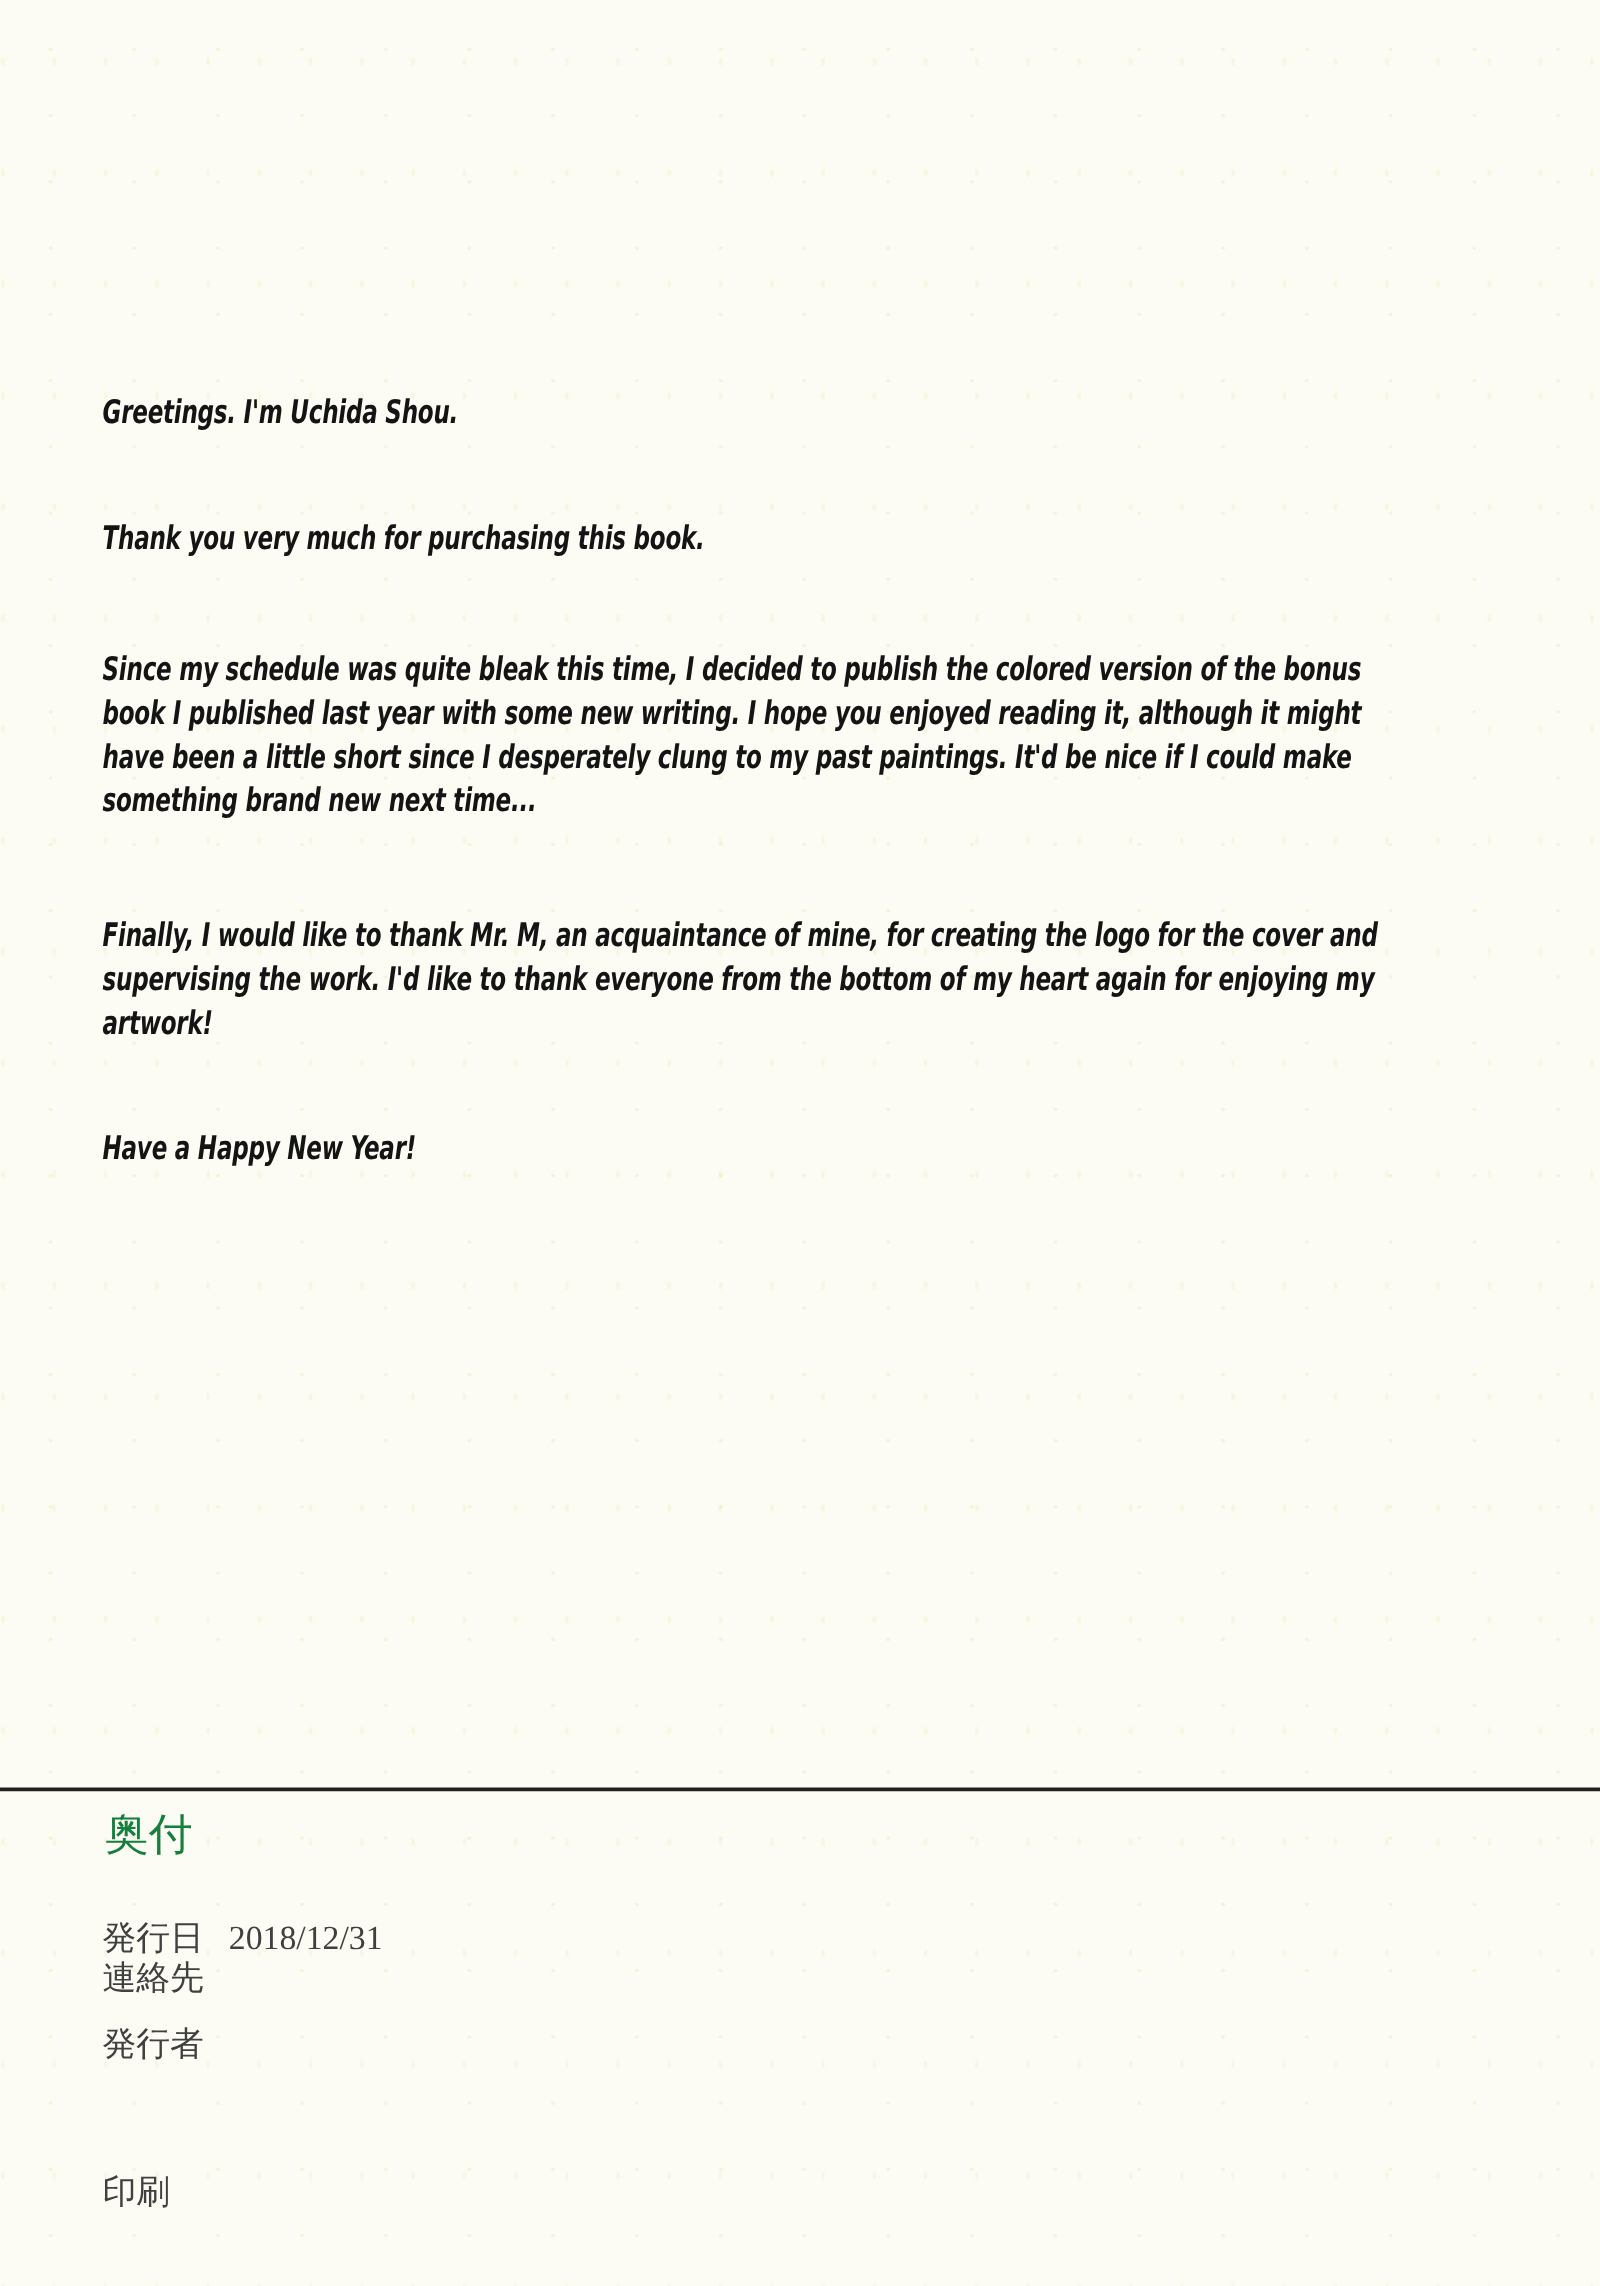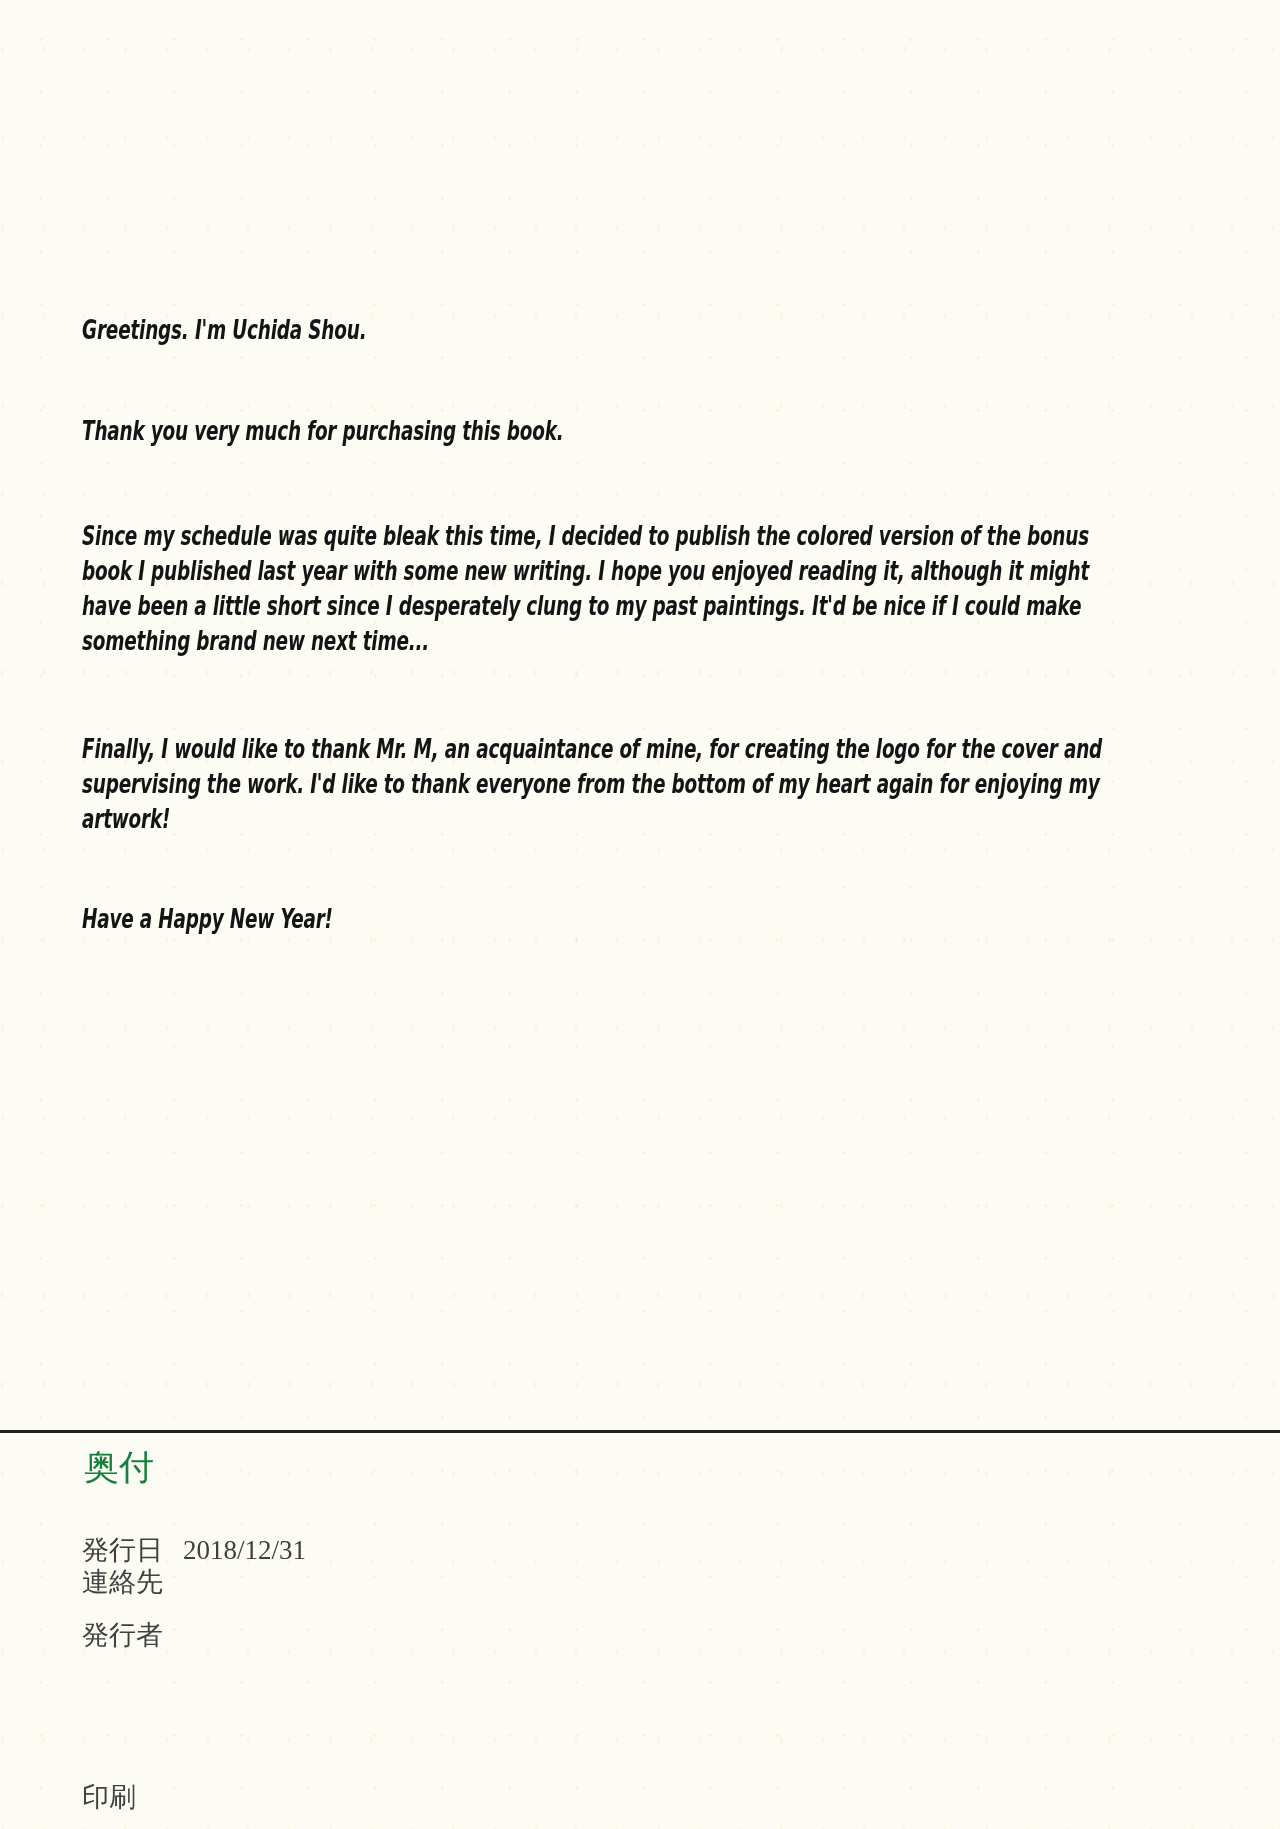--- a/index.html
+++ b/index.html
@@ -69,21 +69,21 @@
     gap: 20px;
     font-family: Liberation Serif, serif;
     font-size: 27px;
     line-height: 1.15;
     color: #404040;
     white-space: nowrap;
   }
   .row-publish-date   { top: 1535px; }
   .row-publisher      { top: 1620px; }
   .row-contact        { top: 1567px; flex-direction: column; }
-  .row-printer        { top: 1738px; margin-top: 44px; }
+  .row-printer        { top: 1738px; }
   .colophon-label { flex: none; }
   .colophon-value { flex: none; }
 </style>
 </head>
 <body>
 
 <div class="page">
 
   <section>
 

